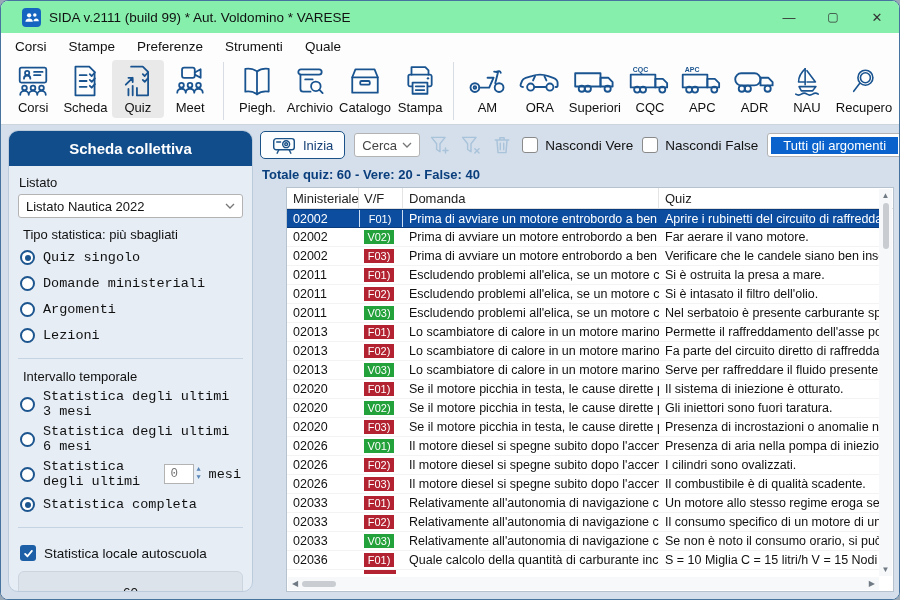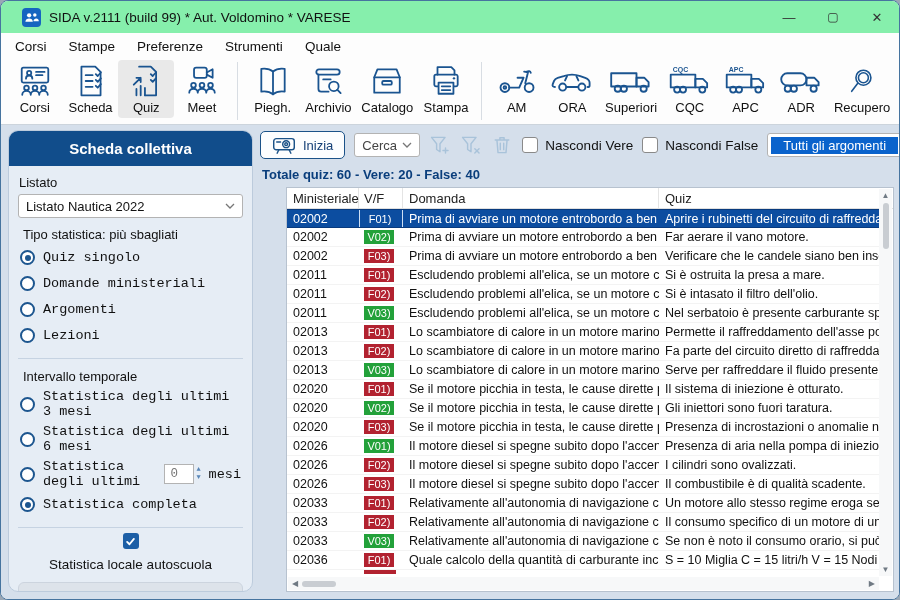--- a/index.html
+++ b/index.html
@@ -35,21 +35,21 @@
     justify-content:space-between;padding:0 7px;font-size:13px;overflow:hidden;white-space:nowrap;}
   .chev{flex:none;margin-left:4px;}
   .group-title{font-size:13px;margin:9px 0 3px;padding-left:5px;}
   .radio-row{display:flex;align-items:center;gap:8px;margin:5px 2px;font-size:13.5px;min-height:21px;font-family:Liberation Mono, monospace;}
   .radio{width:15px;height:15px;border:2px solid #1d568f;border-radius:50%;background:#fff;flex:none;position:relative;}
   .radio.sel::after{content:"";position:absolute;inset:2.5px;background:#1d568f;border-radius:50%;}
   .divider{height:1px;background:#c6d3e2;margin:7px 0 1px;}
   .spinbox{display:inline-flex;align-items:center;margin-left:2px;}
   .spin-val{width:30px;height:20px;background:#fff;border:1px solid #b3b3b3;font-size:12.5px;color:#777;padding:2px 5px;}
   .spin-btns{display:flex;flex-direction:column;color:#5a87b8;font-size:7px;line-height:1.1;margin-left:2px;}
-  .check-row{display:flex;align-items:center;gap:8px;margin:4px 2px 7px;font-size:13.5px;flex-direction:column;}
+  .check-row{display:flex;align-items:center;gap:8px;margin:16px 2px 7px;font-size:13.5px;}
   .checkbox{width:16px;height:16px;border-radius:3px;flex:none;display:flex;align-items:center;justify-content:center;}
   .checkbox.checked{background:#1d5fa6;}
   .checkbox.empty{background:#fff;border:1px solid #8a8a8a;}
   .value-bar{background:#dde3ea;border:1px solid #ccd4de;border-radius:6px;height:43px;display:flex;align-items:center;
     justify-content:center;font-size:13.5px;margin:3px 0;flex:none;}
   
   .main{flex:1;display:flex;flex-direction:column;min-width:0;}
   .actionbar{display:flex;align-items:center;gap:9px;height:30px;flex:none;}
   .btn-inizia{display:flex;align-items:center;gap:7px;border:1.5px solid #1b5288;border-radius:5px;background:#fcfdfe;
     height:28px;padding:0 11px;font-size:13px;color:#143f76;flex:none;}
@@ -318,20 +318,34 @@
               <circle cx="31.5" cy="20" r="2.8"></circle>
             </g>
           </svg>
         </span>
         <span class="tb-label">ADR</span>
       </div>
       <div class="tb-item">
         <span class="icon tb-ico wide">
           <svg viewBox="0 0 32 32">
             <g fill="none" stroke="currentColor" stroke-width="1.7" stroke-linecap="round" stroke-linejoin="round">
+              <path d="M14 3v17"></path>
+              <path d="M14 3c-5 4.5-7 9.5-7 14h7"></path>
+              <path d="M16 5l9 12h-9"></path>
+              <path d="M7.5 22h18l-3.5 4.5H10z"></path>
+              <path d="M4 30c2 1.4 4 1.4 6 0s4-1.4 6 0 4 1.4 6 0 4-1.4 6 0"></path>
+            </g>
+          </svg>
+        </span>
+        <span class="tb-label">NAU</span>
+      </div>
+      <div class="tb-item">
+        <span class="icon tb-ico wide">
+          <svg viewBox="0 0 32 32">
+            <g fill="none" stroke="currentColor" stroke-width="1.7" stroke-linecap="round" stroke-linejoin="round">
               <circle cx="17.5" cy="12.5" r="8"></circle>
               <circle cx="17.5" cy="12.5" r="5.3"></circle>
               <path d="M11.5 18.5L5 27"></path>
             </g>
           </svg>
         </span>
         <span class="tb-label">Recupero</span>
       </div>
     </div>
 

